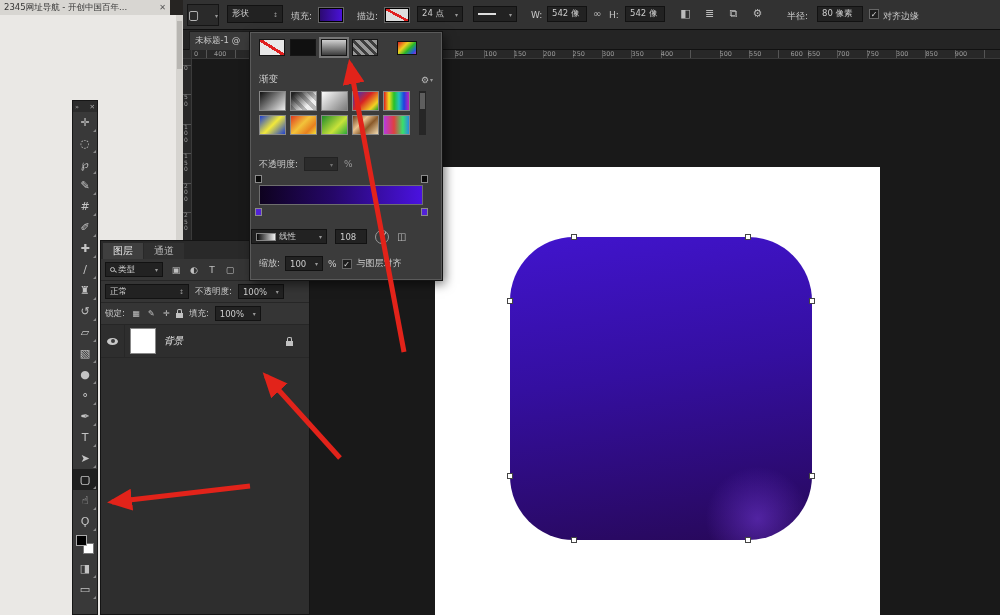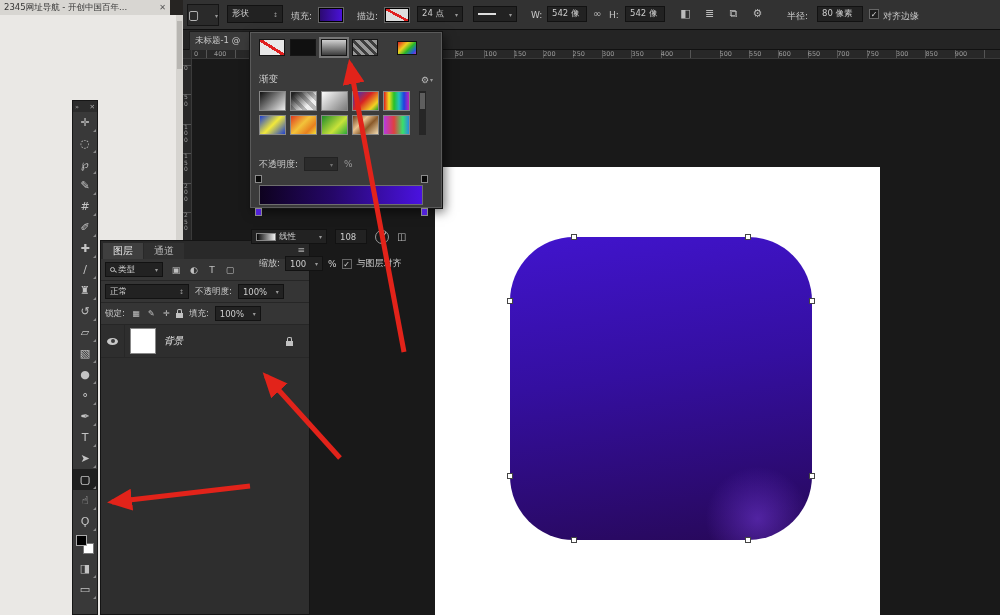--- a/index.html
+++ b/index.html
@@ -83,21 +83,21 @@
          display:flex;align-items:center;justify-content:center}
   .thumbshape{width:16px;height:16px;border-radius:4px;background:linear-gradient(180deg,#4314cf,#2a0969)}
   .thumbbadge{position:absolute;right:-3px;bottom:-3px;width:9px;height:9px;background:#d8d8d8;border:1px solid #555}
   .lname{margin-left:8px;font-size:9.5px;color:#e6e6e6}
   .ital{font-style:italic}
   .lockico{position:relative;display:inline-block;width:7px;height:5px;background:#c2c2c2;margin-top:4px}
   .lockico::before{content:'';position:absolute;left:1px;top:-4px;width:3px;height:3px;border:1px solid #c2c2c2;
                    border-bottom:none;border-radius:2px 2px 0 0}
   .rowlock{margin-left:auto;margin-right:16px}
   
-  .popup{position:absolute;left:250px;top:32px;width:192px;height:176px;background:#3b3b3b;border:1px solid #5a5a5a;
+  .popup{position:absolute;left:250px;top:32px;width:192px;height:248px;background:#3b3b3b;border:1px solid #5a5a5a;
          box-shadow:0 0 0 1px #141414,3px 4px 10px rgba(0,0,0,.55);z-index:30;font-size:9px;color:#ccc}
   .ftrow{position:absolute;left:8px;top:6px;display:flex;gap:5px;align-items:center}
   .ftype{width:26px;height:17px;border:1px solid #161616;display:inline-block}
   .fnone{background:linear-gradient(to top right,#e8e8e8 44%,#e02020 44%,#e02020 56%,#e8e8e8 56%)}
   .fsolid{background:#101010}
   .fgrad{background:linear-gradient(180deg,#d0d0d0,#3c3c3c)}
   .fgrad.selected{box-shadow:0 0 0 2px #777}
   .fpattern{background:repeating-linear-gradient(45deg,#9a9a9a 0 3px,#3e3e3e 3px 6px)}
   .colorpick{margin-left:14px;width:20px;height:14px;border:1px solid #111;
              background:linear-gradient(135deg,#e02020,#f0d020 35%,#28b828 60%,#2858e0 85%,#b028c0)}
@@ -198,21 +198,21 @@
         <span class="rlab" style="left: 292.4px;">100</span>
         <span class="rlab" style="left: 321.8px;">150</span>
         <span class="rlab" style="left: 351.2px;">200</span>
         <span class="rlab" style="left: 380.6px;">250</span>
         <span class="rlab" style="left: 410px;">300</span>
         <span class="rlab" style="left: 439.4px;">350</span>
         <span class="rlab" style="left: 468.8px;">400</span>
         <span class="rlab" style="left: 498.2px; margin-top: 45px;">450</span>
         <span class="rlab" style="left: 527.6px;">500</span>
         <span class="rlab" style="left: 557px;">550</span>
-        <span class="rlab" style="left: 586.4px;">600</span>
+        <span class="rlab" style="left: 586.4px; padding-left: 12px;">600</span>
         <span class="rlab" style="left: 615.8px;">650</span>
         <span class="rlab" style="left: 645.2px;">700</span>
         <span class="rlab" style="left: 674.6px;">750</span>
         <span class="rlab" style="left: 704px;">300</span>
         <span class="rlab" style="left: 733.4px;">850</span>
         <span class="rlab" style="left: 762.8px;">900</span>
         <span class="rlab" style="left: 792.2px; padding-left: 48px;">950</span>
       </div>
     <div class="vruler">
         <span class="vlab" style="top: 6px;">0</span>

